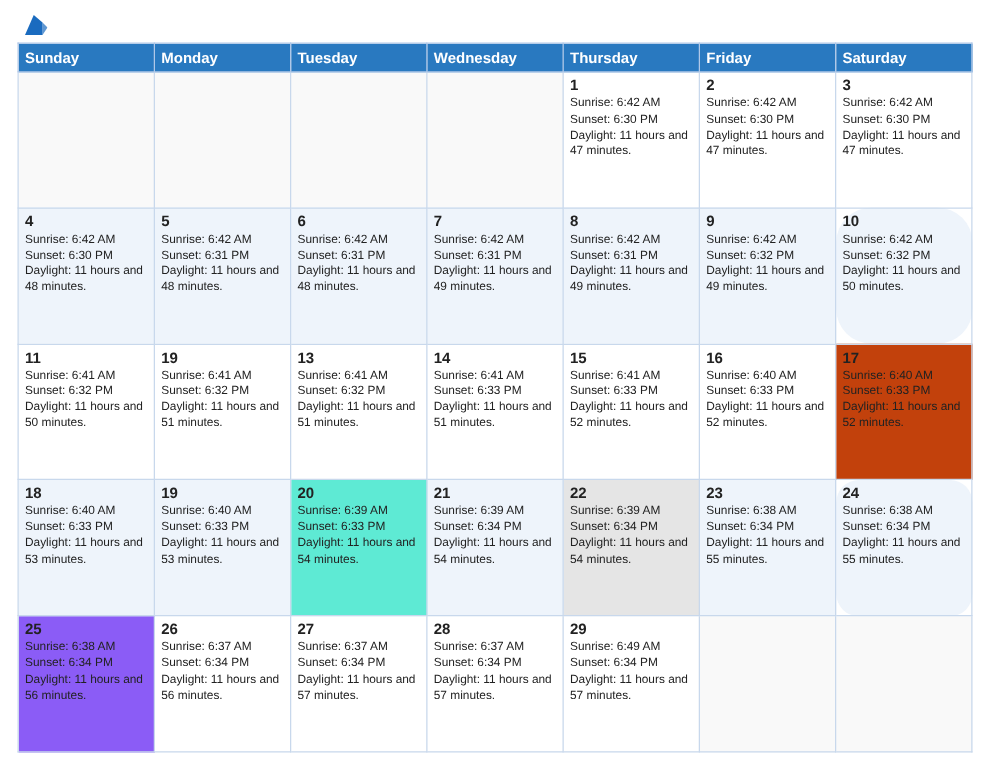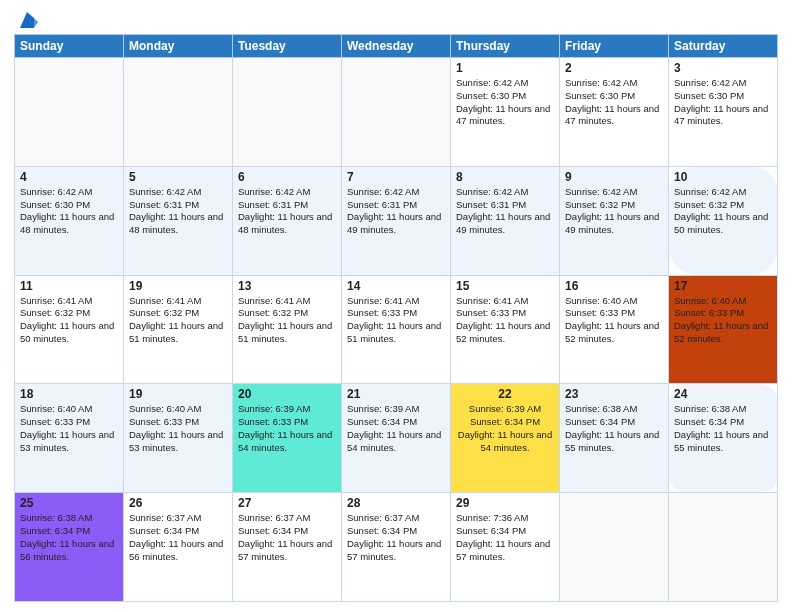--- a/index.html
+++ b/index.html
@@ -262,21 +262,21 @@
             <div class="day-info" style="white-space: pre-line;">Sunrise: 6:39 AM
 Sunset: 6:33 PM
 Daylight: 11 hours and 54 minutes.</div>
           </td>
           <td style="background: rgb(238, 244, 251);">
             <span class="day-num">21</span>
             <div class="day-info" style="white-space: pre-line;">Sunrise: 6:39 AM
 Sunset: 6:34 PM
 Daylight: 11 hours and 54 minutes.</div>
           </td>
-          <td style="background: #fde047; text-align: center;">
+          <td style="background: #e5e5e5;">
             <span class="day-num">22</span>
             <div class="day-info" style="white-space: pre-line;">Sunrise: 6:39 AM
 Sunset: 6:34 PM
 Daylight: 11 hours and 54 minutes.</div>
           </td>
           <td style="background: rgb(238, 244, 251);">
             <span class="day-num">23</span>
             <div class="day-info" style="white-space: pre-line;">Sunrise: 6:38 AM
 Sunset: 6:34 PM
 Daylight: 11 hours and 55 minutes.</div>
@@ -308,21 +308,21 @@
 Daylight: 11 hours and 57 minutes.</div>
           </td>
           <td style="background: rgb(255, 255, 255);">
             <span class="day-num">28</span>
             <div class="day-info" style="white-space: pre-line;">Sunrise: 6:37 AM
 Sunset: 6:34 PM
 Daylight: 11 hours and 57 minutes.</div>
           </td>
           <td style="background: rgb(255, 255, 255);">
             <span class="day-num">29</span>
-            <div class="day-info" style="white-space: pre-line;">Sunrise: 7:36 AM
+            <div class="day-info" style="white-space: pre-line;">Sunrise: 6:49 AM
 Sunset: 6:34 PM
 Daylight: 11 hours and 57 minutes.</div>
           </td>
           <td class="empty" style="background: rgb(249, 249, 249);"></td>
           <td class="empty" style="background: rgb(249, 249, 249);"></td>
         </tr>
       </tbody>
   </table>
 </div>
 

